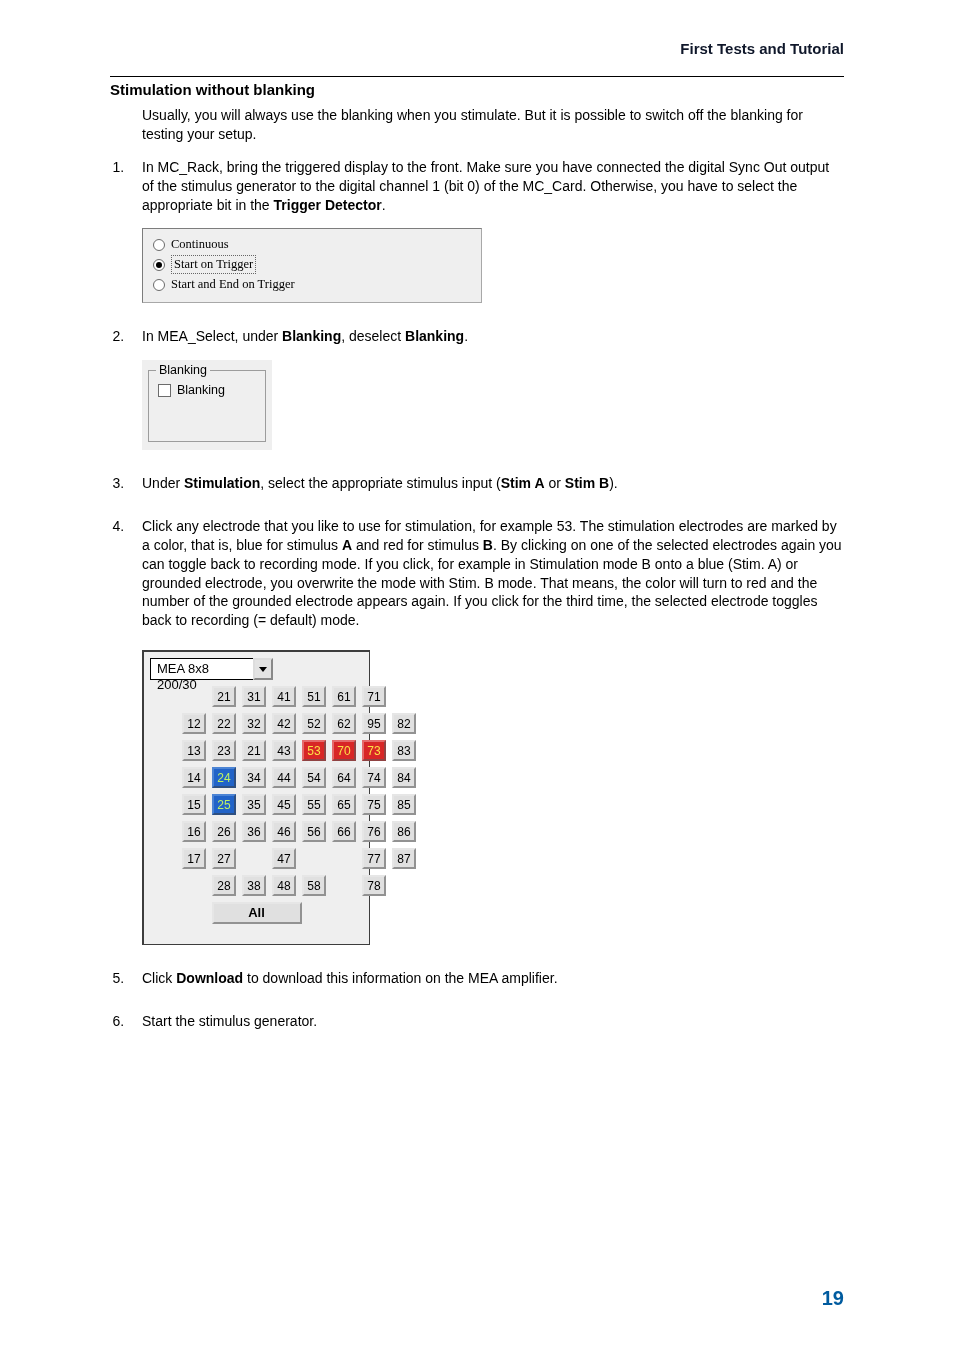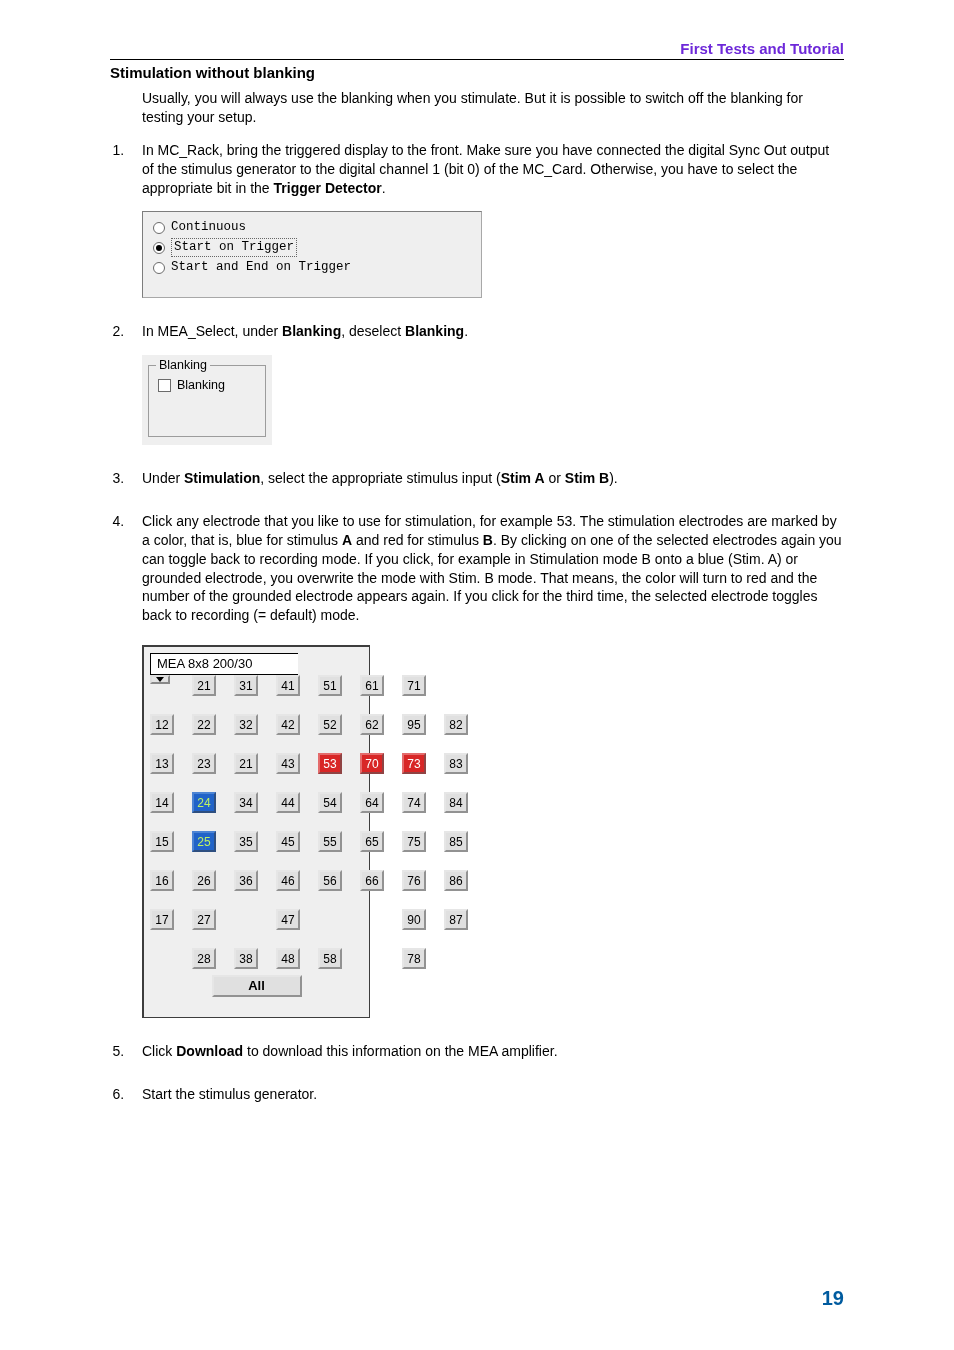--- a/index.html
+++ b/index.html
@@ -12,25 +12,25 @@
   }
   .page {
     width: 954px;
     height: 1350px;
     margin: 0 auto;
     padding: 40px 110px 0 110px;
     position: relative;
   }
   .header-right {
     text-align: right;
-    color: #6d28d9;
+    color: #0f172a;
     font-weight: bold;
     font-size: 15px;
     border-bottom: 1px solid #000;
-    padding-bottom: 2px;
+    padding-bottom: 19px;
     margin-bottom: 4px;
   }
   .sec-title {
     font-weight: bold;
     font-size: 15px;
     margin-bottom: 8px;
   }
   .para {
     margin: 8px 0 14px 32px;
     line-height: 1.35;
@@ -47,22 +47,22 @@
   b { font-weight: bold; }
 
   
   .fig-radio {
     margin-top: 14px;
     width: 340px;
     border: 1px solid #a8a8a8;
     border-top-color: #7d7d7d;
     border-left-color: #7d7d7d;
     background: #efefef;
-    padding: 6px 10px 20px 10px;
-    font-family: Liberation Mono, monospace;
+    padding: 6px 10px 8px 10px;
+    font-family: Liberation Serif, serif;
     font-size: 12.5px;
     color: #000;
   }
   .radio-row { display: flex; align-items: center; gap: 6px; padding: 1px 0; }
   .radio-circle {
     width: 12px; height: 12px; border-radius: 50%;
     border: 1px solid #6b6b6b;
     background: #fff;
     display: inline-flex; align-items: center; justify-content: center;
   }
@@ -106,23 +106,22 @@
     border: 1px solid #3d3d3d;
     border-top: 2px solid #3d3d3d;
     border-left: 2px solid #3d3d3d;
     background: #efefef;
     padding: 6px 6px 8px 6px;
     font-family: "Tahoma", sans-serif;
     font-size: 12px;
   }
   .combo {
     display: flex; align-items: stretch;
-    width: 148px; height: 22px;
-    margin-bottom: 0;
-    flex-direction: column;
+    width: 123px; height: 22px;
+    margin-bottom: 6px;
   }
   .combo-field {
     flex: 1;
     border: 1px solid #000;
     border-right: none;
     background: #fff;
     padding: 2px 6px;
     font-size: 13px;
     line-height: 16px;
   }
@@ -135,32 +134,33 @@
   .tri-down {
     width: 0; height: 0;
     border-left: 4px solid transparent;
     border-right: 4px solid transparent;
     border-top: 5px solid #000;
   }
   .grid {
     display: grid;
     grid-template-columns: repeat(8, 24px);
     grid-auto-rows: 21px;
-    gap: 18px;
+    gap: 6px;
+    margin-left: 32px;
   }
   .eb {
     border: 2px outset #e6e6e6;
     background: #e0e0e0;
     font-size: 12px;
     display: flex; align-items: center; justify-content: center;
     color: #000;
   }
   .eb.blank { border: none; background: transparent; }
   .eb.blue { background: #2163c8; color: #bef264; border: 2px outset #4c84d4; }
-  .eb.red  { background: #d82626; color: #ffffff; border: 2px outset #e46b6b; }
+  .eb.red  { background: #d82626; color: #fde047; border: 2px outset #e46b6b; }
   .all-btn {
     margin: 6px auto 12px auto;
     width: 90px; height: 22px;
     border: 2px outset #e6e6e6;
     background: #e0e0e0;
     display: flex; align-items: center; justify-content: center;
     font-weight: bold;
     font-family: Arial, sans-serif;
     font-size: 13px;
   }
@@ -289,21 +289,21 @@
               <div class="eb">56</div>
               <div class="eb">66</div>
               <div class="eb">76</div>
               <div class="eb">86</div>
               <div class="eb">17</div>
               <div class="eb">27</div>
               <div class="eb blank"></div>
               <div class="eb">47</div>
               <div class="eb blank"></div>
               <div class="eb blank"></div>
-              <div class="eb">90</div>
+              <div class="eb">77</div>
               <div class="eb">87</div>
               <div class="eb blank"></div>
               <div class="eb">28</div>
               <div class="eb">38</div>
               <div class="eb">48</div>
               <div class="eb">58</div>
               <div class="eb blank"></div>
               <div class="eb">78</div>
               <div class="eb blank"></div>
             </div>

